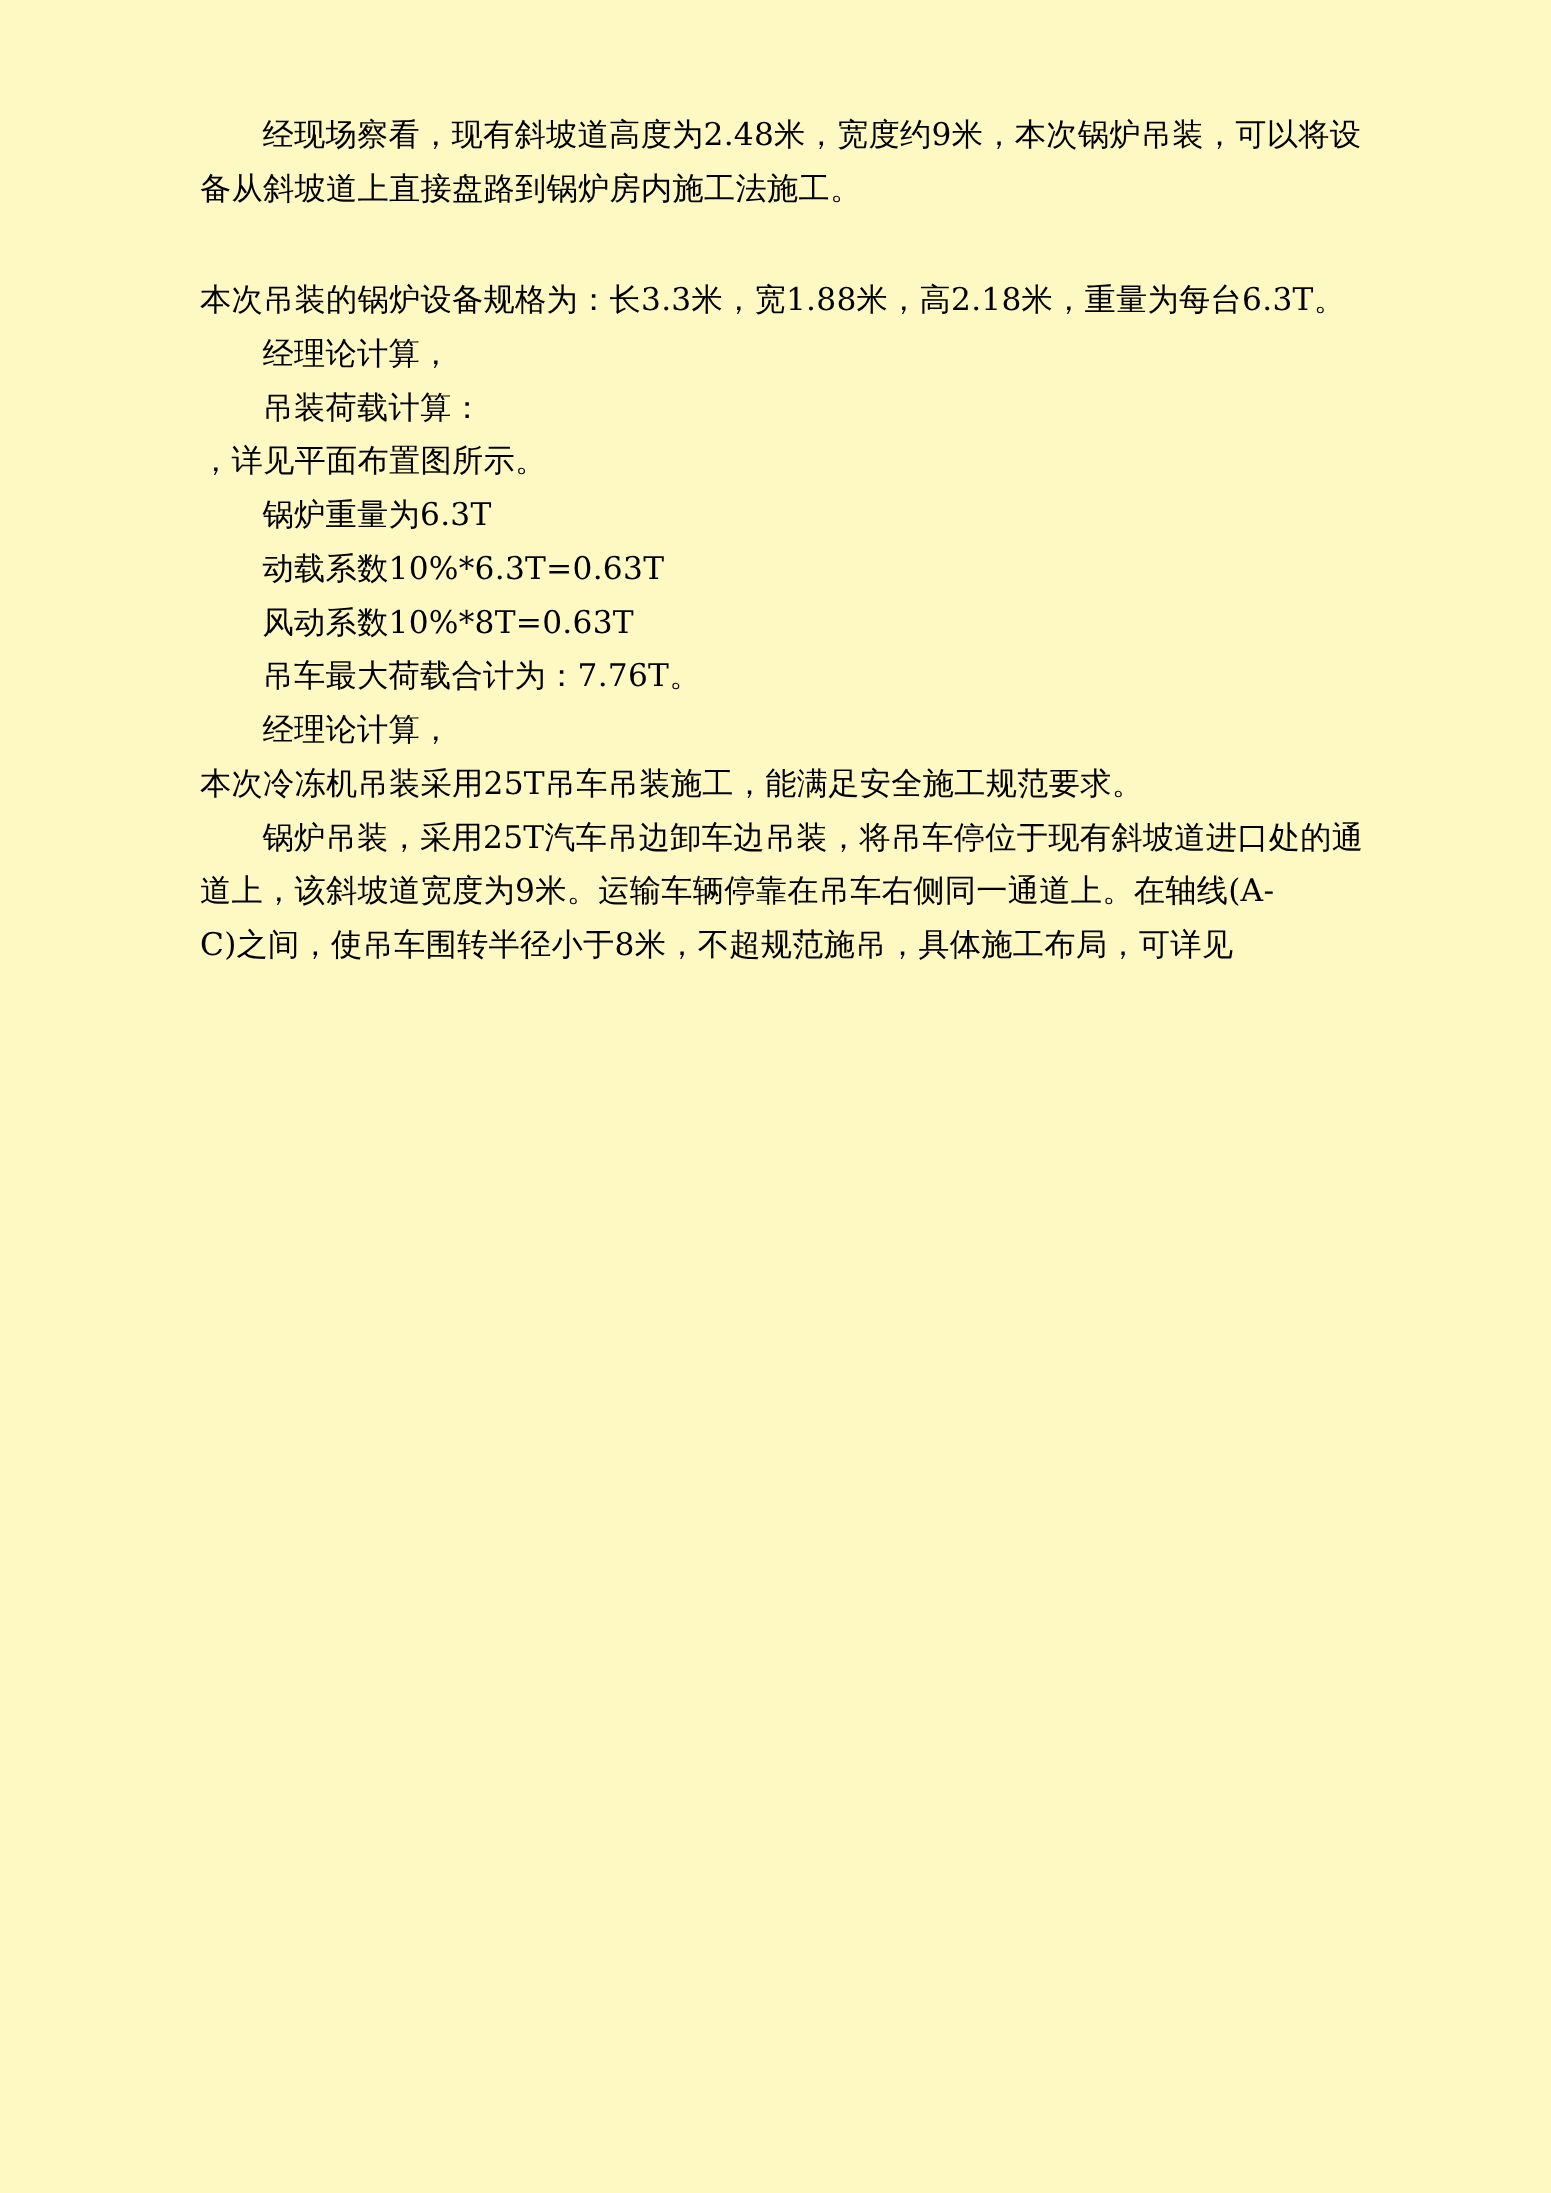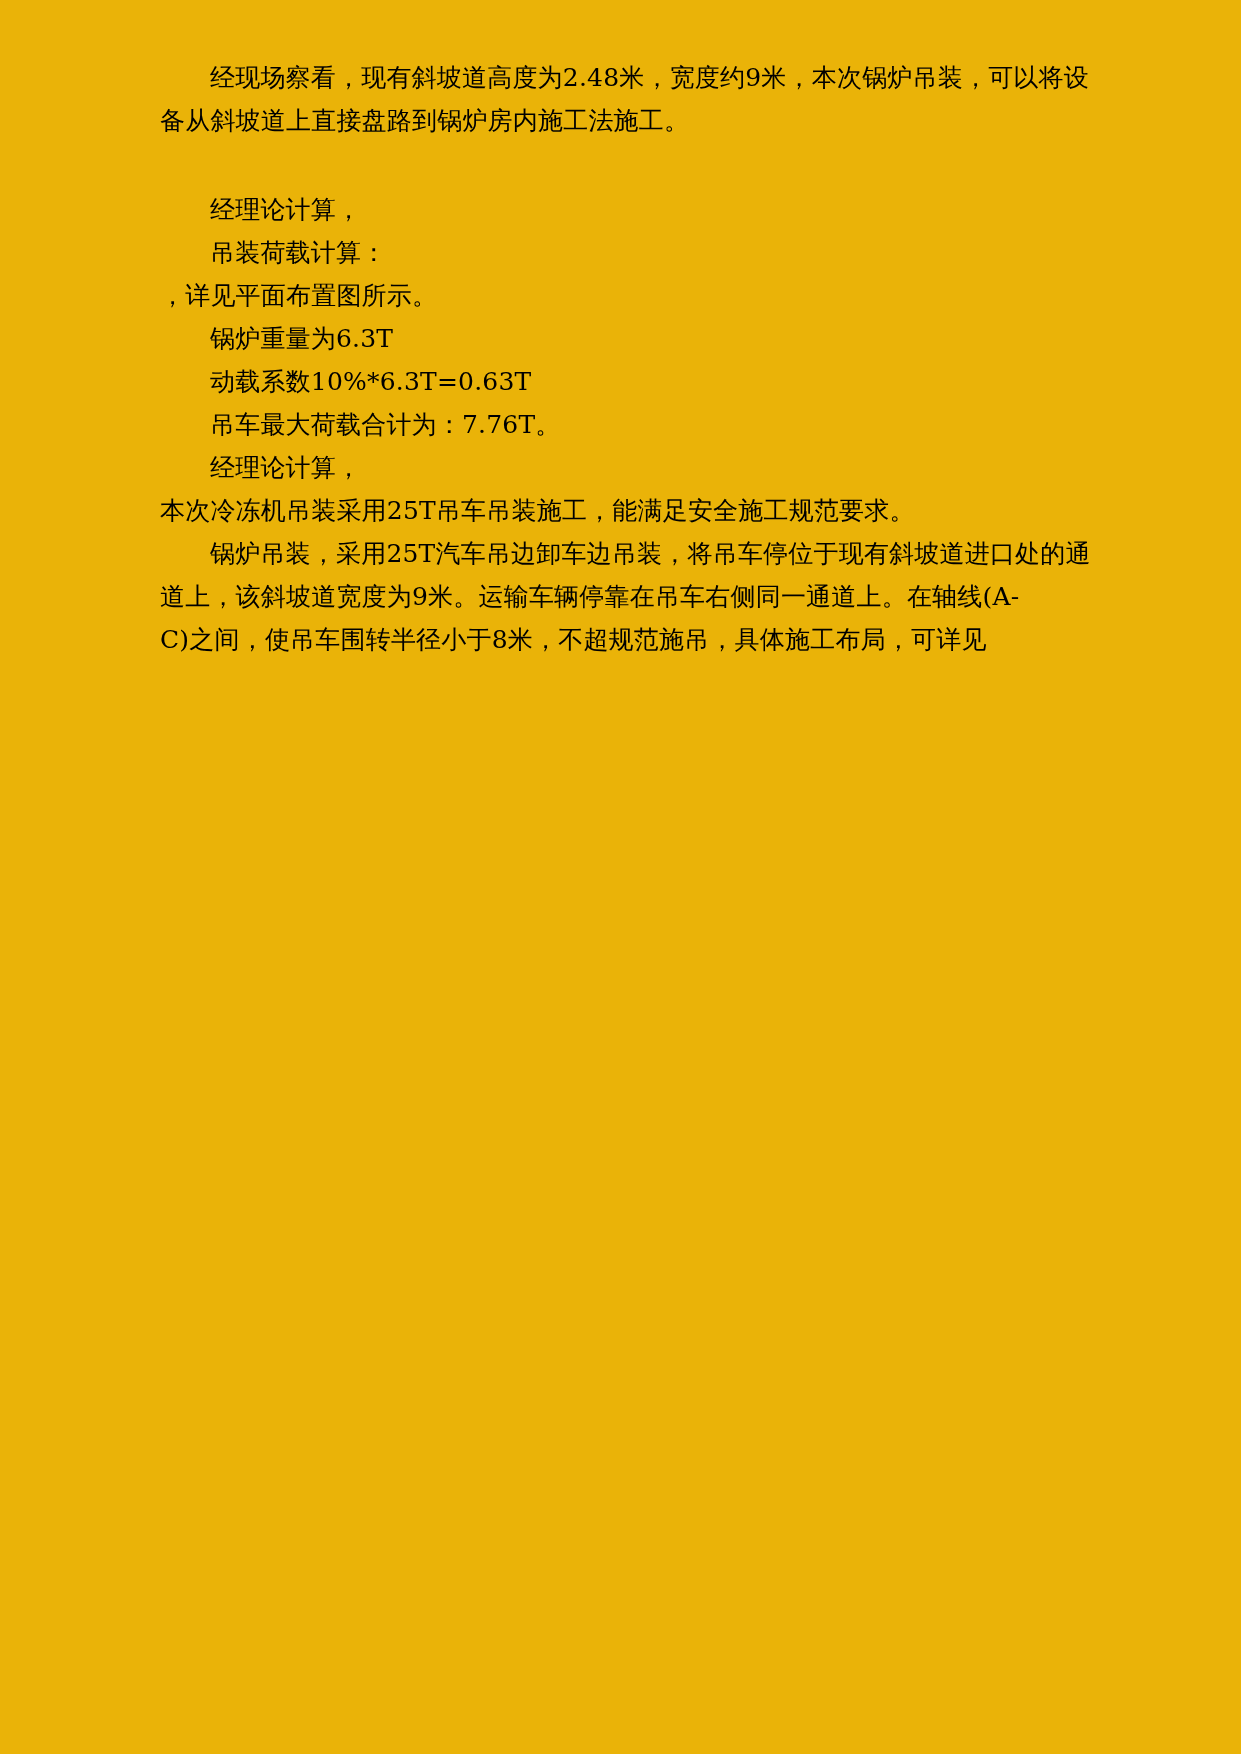--- a/index.html
+++ b/index.html
@@ -4,24 +4,24 @@
 <style>
   html, body {
     margin: 0;
     padding: 0;
     background: #ffffff;
   }
   .page {
     position: relative;
     width: 1241px;
     height: 1754px;
-    background: #eab308;
+    background: #fef9c3;
     margin: 0 auto;
     box-sizing: border-box;
-    padding: 56px 150px 120px 160px;
+    padding: 86px 150px 120px 160px;
     font-family: "DejaVu Serif", "Liberation Serif", serif;
     color: #000000;
   }
   .doc-body {
     font-size: 25px;
     line-height: 1.72;
     letter-spacing: 0.2px;
     text-align: left;
   }
   p.para {
@@ -37,33 +37,35 @@
 </head>
 <body>
 
 <div class="page">
   <div class="doc-body">
 
     <p class="para indent2">经现场察看，现有斜坡道高度为2.48米，宽度约9米，本次锅炉吊装，可以将设备从斜坡道上直接盘路到锅炉房内施工法施工。</p>
 
     <div class="spacer-block"></div>
 
+    <p class="para">本次吊装的锅炉设备规格为：长3.3米，宽1.88米，高2.18米，重量为每台6.3T。</p>
 
     <p class="para indent2">经理论计算，</p>
 
 
     <p class="para indent2">吊装荷载计算：</p>
 
     <p class="para">，详见平面布置图所示。</p>
 
     <p class="para indent2">锅炉重量为6.3T</p>
 
 
     <p class="para indent2">动载系数10%*6.3T=0.63T</p>
 
+    <p class="para indent2">风动系数10%*8T=0.63T</p>
 
     <p class="para indent2">吊车最大荷载合计为：7.76T。</p>
 
     <p class="para indent2">经理论计算，</p>
 
     <p class="para">本次冷冻机吊装采用25T吊车吊装施工，能满足安全施工规范要求。</p>
 
     <p class="para indent2">锅炉吊装，采用25T汽车吊边卸车边吊装，将吊车停位于现有斜坡道进口处的通道上，该斜坡道宽度为9米。运输车辆停靠在吊车右侧同一通道上。在轴线(A-</p>
 
     <p class="para">C)之间，使吊车围转半径小于8米，不超规范施吊，具体施工布局，可详见</p>

